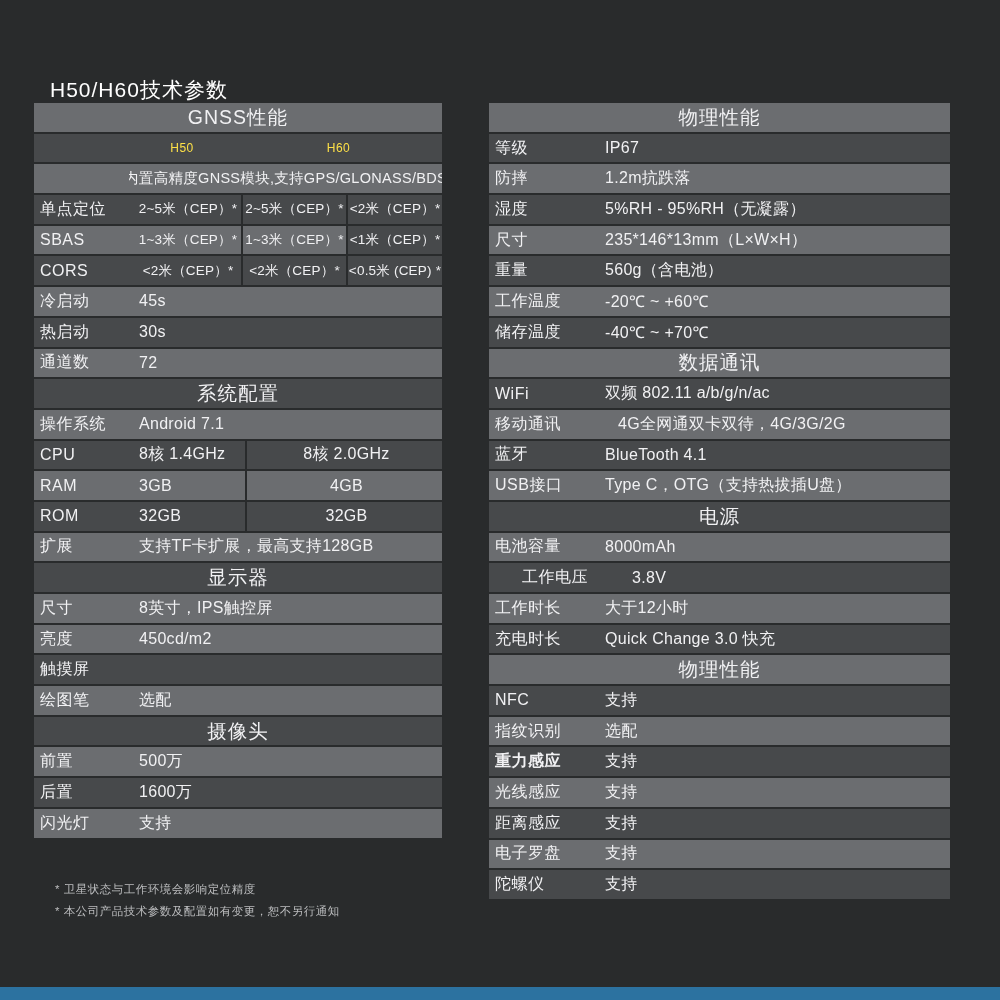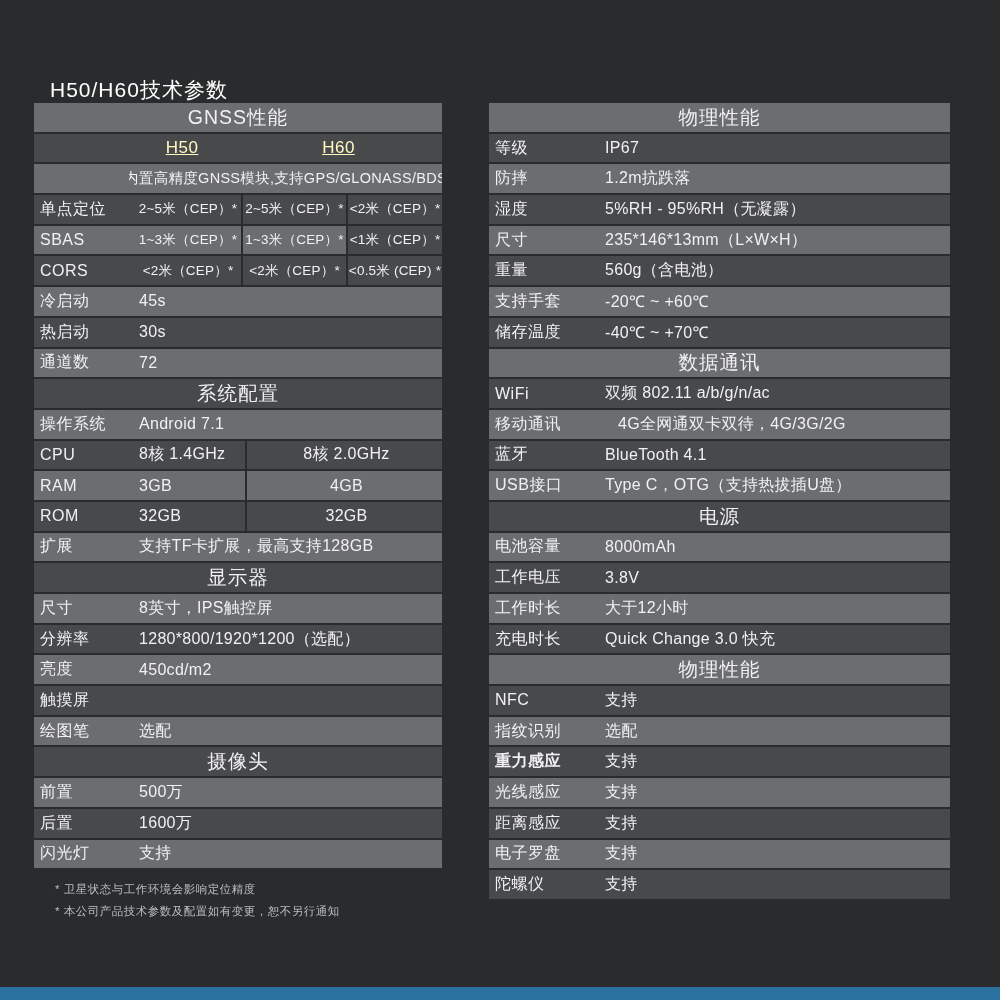--- a/index.html
+++ b/index.html
@@ -20,21 +20,21 @@
   .row{
     display:flex;align-items:stretch;height:28.7px;margin-bottom:2px;
   }
   .bg-light{background:#6b6d70;}
   .bg-dark{background:#47494b;}
   .cell{display:flex;align-items:center;overflow:hidden;white-space:nowrap;}
   .c-center{justify-content:center;}
   .c-left{justify-content:flex-start;}
   .gap{margin-left:2px;}
   .t-hdr{font-size:19.5px;letter-spacing:1px;}
-  .t-sub{font-size:17px;letter-spacing:.5px;color:#fef9c3;text-decoration:underline;}
+  .t-sub{font-size:12px;letter-spacing:.5px;color:#fde047;}
   .t-lab{font-size:16px;letter-spacing:.5px;padding-left:6px;}
   .t-val{font-size:16px;letter-spacing:.3px;padding-left:4px;}
   .t-sm{font-size:13.5px;letter-spacing:.2px;}
   .t-mid{font-size:14.5px;letter-spacing:.3px;}
   .fn{
     position:absolute;left:55px;font-size:11.5px;color:#bcbdbf;letter-spacing:.5px;
   }
   .fn1{top:882px;}
   .fn2{top:904px;}
   .bottom-bar{
@@ -115,24 +115,20 @@
       <div class="cell c-left t-lab" style="width: 95px;">扩展</div>
       <div class="cell c-left t-val" style="flex: 1 1 0%;">支持TF卡扩展，最高支持128GB</div>
     </div>
     <div class="row bg-dark">
       <div class="cell c-center t-hdr" style="flex: 1 1 0%;">显示器</div>
     </div>
     <div class="row bg-light">
       <div class="cell c-left t-lab" style="width: 95px;">尺寸</div>
       <div class="cell c-left t-val" style="flex: 1 1 0%;">8英寸，IPS触控屏</div>
     </div>
-    <div class="row bg-dark">
-      <div class="cell c-left t-lab" style="width: 95px;">分辨率</div>
-      <div class="cell c-left t-val" style="flex: 1 1 0%;">1280*800/1920*1200（选配）</div>
-    </div>
     <div class="row bg-light">
       <div class="cell c-left t-lab" style="width: 95px;">亮度</div>
       <div class="cell c-left t-val" style="flex: 1 1 0%;">450cd/m2</div>
     </div>
     <div class="row bg-dark">
       <div class="cell c-left t-lab" style="width: 95px;">触摸屏</div>
     </div>
     <div class="row bg-light">
       <div class="cell c-left t-lab" style="width: 95px;">绘图笔</div>
       <div class="cell c-left t-val" style="flex: 1 1 0%;">选配</div>
@@ -171,21 +167,21 @@
     </div>
     <div class="row bg-light">
       <div class="cell c-left t-lab" style="width: 106px;">尺寸</div>
       <div class="cell c-left t-val" style="flex: 1 1 0%;">235*146*13mm（L×W×H）</div>
     </div>
     <div class="row bg-dark">
       <div class="cell c-left t-lab" style="width: 106px;">重量</div>
       <div class="cell c-left t-val" style="flex: 1 1 0%;">560g（含电池）</div>
     </div>
     <div class="row bg-light">
-      <div class="cell c-left t-lab" style="width: 106px;">支持手套</div>
+      <div class="cell c-left t-lab" style="width: 106px;">工作温度</div>
       <div class="cell c-left t-val" style="flex: 1 1 0%;">-20℃ ~ +60℃</div>
     </div>
     <div class="row bg-dark">
       <div class="cell c-left t-lab" style="width: 106px;">储存温度</div>
       <div class="cell c-left t-val" style="flex: 1 1 0%;">-40℃ ~ +70℃</div>
     </div>
     <div class="row bg-light">
       <div class="cell c-center t-hdr" style="flex: 1 1 0%;">数据通讯</div>
     </div>
     <div class="row bg-dark">
@@ -205,21 +201,21 @@
       <div class="cell c-left t-val" style="flex: 1 1 0%;">Type C，OTG（支持热拔插U盘）</div>
     </div>
     <div class="row bg-dark">
       <div class="cell c-center t-hdr" style="flex: 1 1 0%;">电源</div>
     </div>
     <div class="row bg-light">
       <div class="cell c-left t-lab" style="width: 106px;">电池容量</div>
       <div class="cell c-left t-val" style="flex: 1 1 0%;">8000mAh</div>
     </div>
     <div class="row bg-dark">
-      <div class="cell c-left t-lab" style="width: 106px;">工作电压</div>
+      <div class="cell c-left t-lab" style="width: 106px; margin-left: 27px;">工作电压</div>
       <div class="cell c-left t-val" style="flex: 1 1 0%;">3.8V</div>
     </div>
     <div class="row bg-light">
       <div class="cell c-left t-lab" style="width: 106px;">工作时长</div>
       <div class="cell c-left t-val" style="flex: 1 1 0%;">大于12小时</div>
     </div>
     <div class="row bg-dark">
       <div class="cell c-left t-lab" style="width: 106px;">充电时长</div>
       <div class="cell c-left t-val" style="flex: 1 1 0%;">Quick Change 3.0 快充</div>
     </div>

